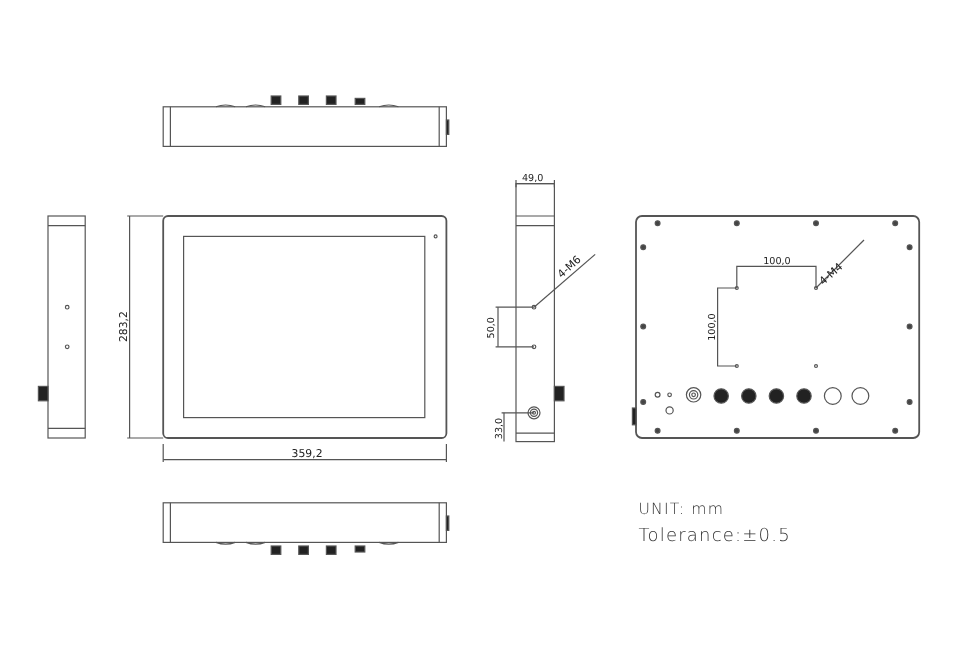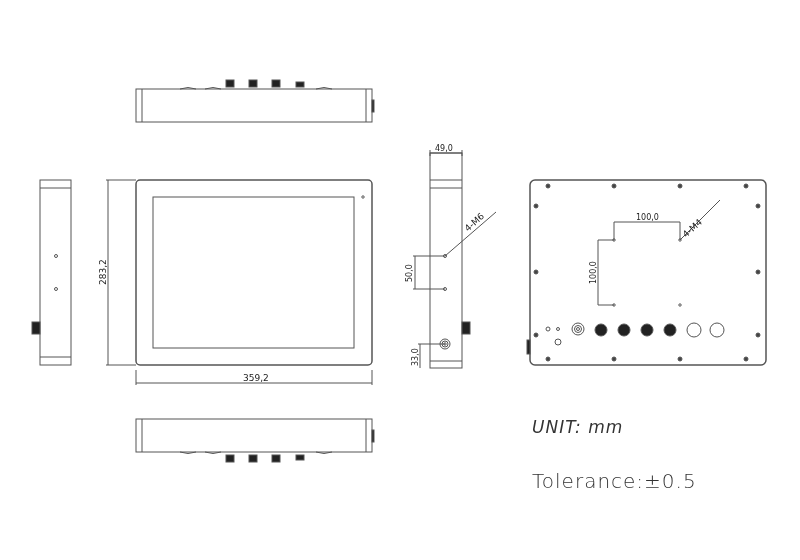--- a/index.html
+++ b/index.html
@@ -131,14 +131,14 @@
   <text class="t" x="0" y="0" font-size="9" transform="translate(106 285) rotate(-90)">283,2</text>
   <text class="t" x="435" y="151" font-size="8">49,0</text>
   <text class="t" font-size="8" transform="translate(412 282) rotate(-90)">50,0</text>
   <text class="t" font-size="8" transform="translate(418 366) rotate(-90)">33,0</text>
   <text class="t" font-size="9" transform="translate(468 232) rotate(-42)">4-M6</text>
   <text class="t" x="636" y="220" font-size="8">100,0</text>
   <text class="t" font-size="8" transform="translate(596 284) rotate(-90)">100,0</text>
   <text class="t" font-size="9" transform="translate(686 238) rotate(-42)">4-M4</text>
 </svg>
 
-<div class="unit" style="top:417px;font-size:17px;font-style:italic;">UNIT: mm</div>
-<div class="unit" style="top:437px;font-size:20px;margin-top:32px;">Tolerance:±0.5</div>
+<div class="unit" style="top:417px;font-size:13px;">UNIT: mm</div>
+<div class="unit" style="top:437px;font-size:15px;">Tolerance:±0.5</div>
 
 </body></html>

